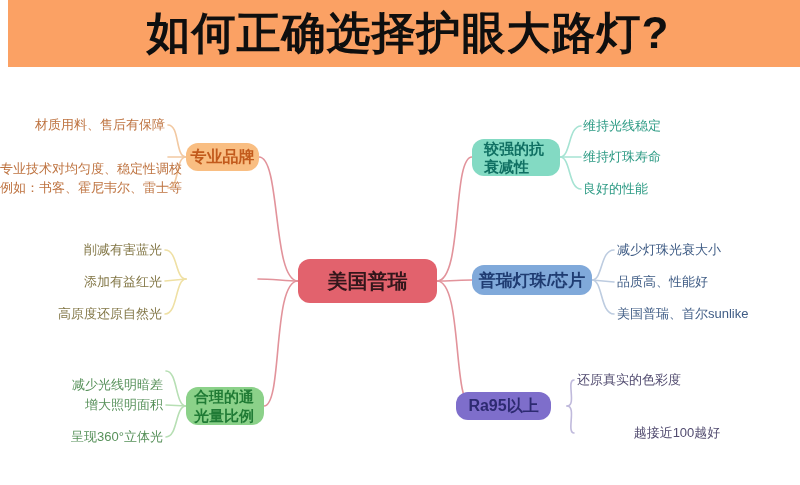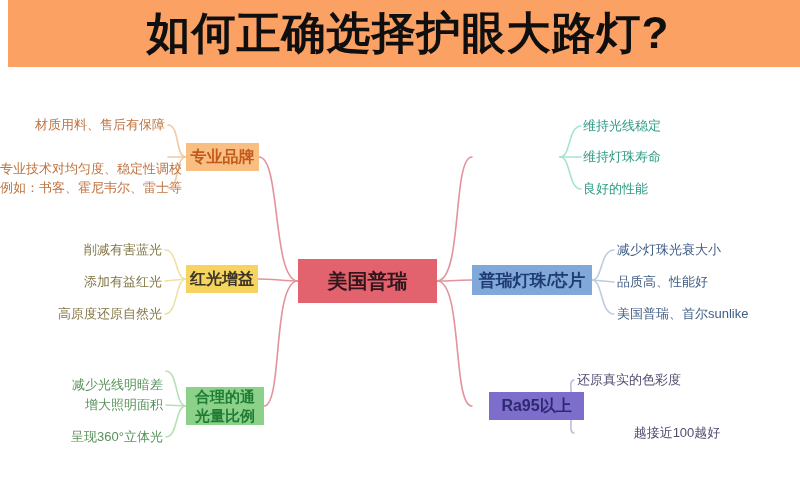--- a/index.html
+++ b/index.html
@@ -12,29 +12,29 @@
     display:flex;align-items:center;justify-content:center;
   }
   .title{
     font-size:44px;font-weight:bold;color:#0f0f0f;letter-spacing:1px;
     white-space:nowrap;
   }
   .links{position:absolute;left:0;top:0;width:800px;height:485px;pointer-events:none;}
   .links g path{fill:none;stroke-width:1.6px;stroke-linecap:round;}
   .node{
     position:absolute;display:flex;align-items:center;justify-content:center;
-    border-radius:0;font-weight:bold;text-align:center;box-sizing:border-box;
+    border-radius:12px;font-weight:bold;box-sizing:border-box;
   }
   .node.center{left:298px;top:259px;width:139px;height:44px;font-size:20px;}
   .node.b0{left:186px;top:143px;width:73px;height:28px;font-size:16px;}
   .node.b1{left:186px;top:265px;width:72px;height:28px;font-size:16px;}
   .node.b2{left:186px;top:387px;width:78px;height:38px;font-size:15px;line-height:19px;padding:9px 8px;}
   .node.b3{left:472px;top:139px;width:88px;height:37px;font-size:15px;line-height:18px;padding:0 12px;}
   .node.b4{left:472px;top:265px;width:120px;height:30px;font-size:17px;}
-  .node.b5{left:489px;top:392px;width:95px;height:28px;font-size:16px;}
+  .node.b5{left:456px;top:392px;width:95px;height:28px;font-size:16px;}
   .leafgroup{position:absolute;font-size:13px;}
   .leafgroup .leaf{position:absolute;height:18px;line-height:18px;white-space:nowrap;width:100%;}
   .lg-left{text-align:right;left:0;}
   .lg-right{text-align:left;}
   .lg0{width:165px;} .lg0 .r0{top:116px;} .lg0 .r1{top:160px;text-align:right;} .lg0 .r2{top:179px;}
   .lg1{width:162px;} .lg1 .r0{top:241px;} .lg1 .r1{top:273px;} .lg1 .r2{top:305px;}
   .lg2{width:163px;} .lg2 .r0{top:376px;} .lg2 .r1{top:396px;} .lg2 .r2{top:428px;}
   .lg3{left:583px;width:200px;} .lg3 .r0{top:117px;} .lg3 .r1{top:148px;} .lg3 .r2{top:180px;}
   .lg4{left:617px;width:200px;} .lg4 .r0{top:241px;} .lg4 .r1{top:273px;} .lg4 .r2{top:305px;}
   .lg5{left:577px;width:200px;} .lg5 .r0{top:371px;} .lg5 .r1{top:424px;text-align:center;}
@@ -84,22 +84,22 @@
     </g>
     <g style="stroke: rgb(192, 186, 220);">
       <path d="M567 406 C577 406 566 380 574 380"></path>
       <path d="M567 406 C577 406 566 433 574 433"></path>
     </g>
   </svg>
 
   <div class="node center" style="background: rgb(226, 98, 109); color: rgb(51, 22, 27);">美国普瑞</div>
 
   <div class="node b0" style="background: rgb(249, 190, 130); color: rgb(194, 90, 28);">专业品牌</div>
-  <div class="node b1" style="background: rgb(245, 213, 95); color: rgb(60, 52, 37);">红光增益</div>
   <div class="node b2" style="background: rgb(139, 209, 137); color: rgb(32, 123, 53);">合理的通光量比例</div>
+  <div class="node b3" style="background: rgb(131, 218, 195); color: rgb(16, 112, 99);">较强的抗衰减性</div>
   <div class="node b4" style="background: rgb(128, 169, 218); color: rgb(31, 60, 114);">普瑞灯珠/芯片</div>
   <div class="node b5" style="background: rgb(126, 110, 203); color: rgb(45, 42, 113);">Ra95以上</div>
 
   <div class="leafgroup lg-left lg0" style="color: rgb(190, 115, 64);">
     <div class="leaf r0">材质用料、售后有保障</div>
     <div class="leaf r1">专业技术对均匀度、稳定性调校</div>
     <div class="leaf r2">例如：书客、霍尼韦尔、雷士等</div>
   </div>
 
   <div class="leafgroup lg-left lg1" style="color: rgb(131, 119, 71);">

